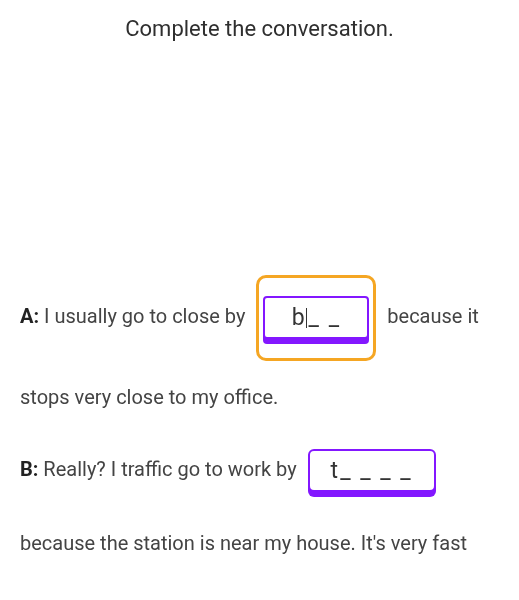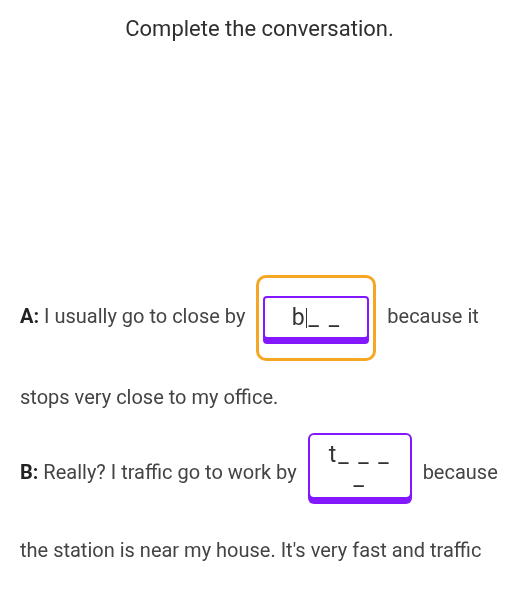--- a/index.html
+++ b/index.html
@@ -44,21 +44,21 @@
     border: 2px solid #8317ff;
     border-radius: 6px;
     background: #ffffff;
     color: #333;
     outline: none;
     letter-spacing: 2px;
     box-shadow: 0 5px 0 0 #8317ff;
     line-height: 1;
   }
   .blank-wide {
-    width: 104px;
+    width: 128px;
   }
   .active-wrap {
     padding: 4px;
     border: 3px solid #f5a623;
     border-radius: 10px;
     background: #fff;
   }
   .active-wrap .blank-input {
     border-radius: 4px;
   }

